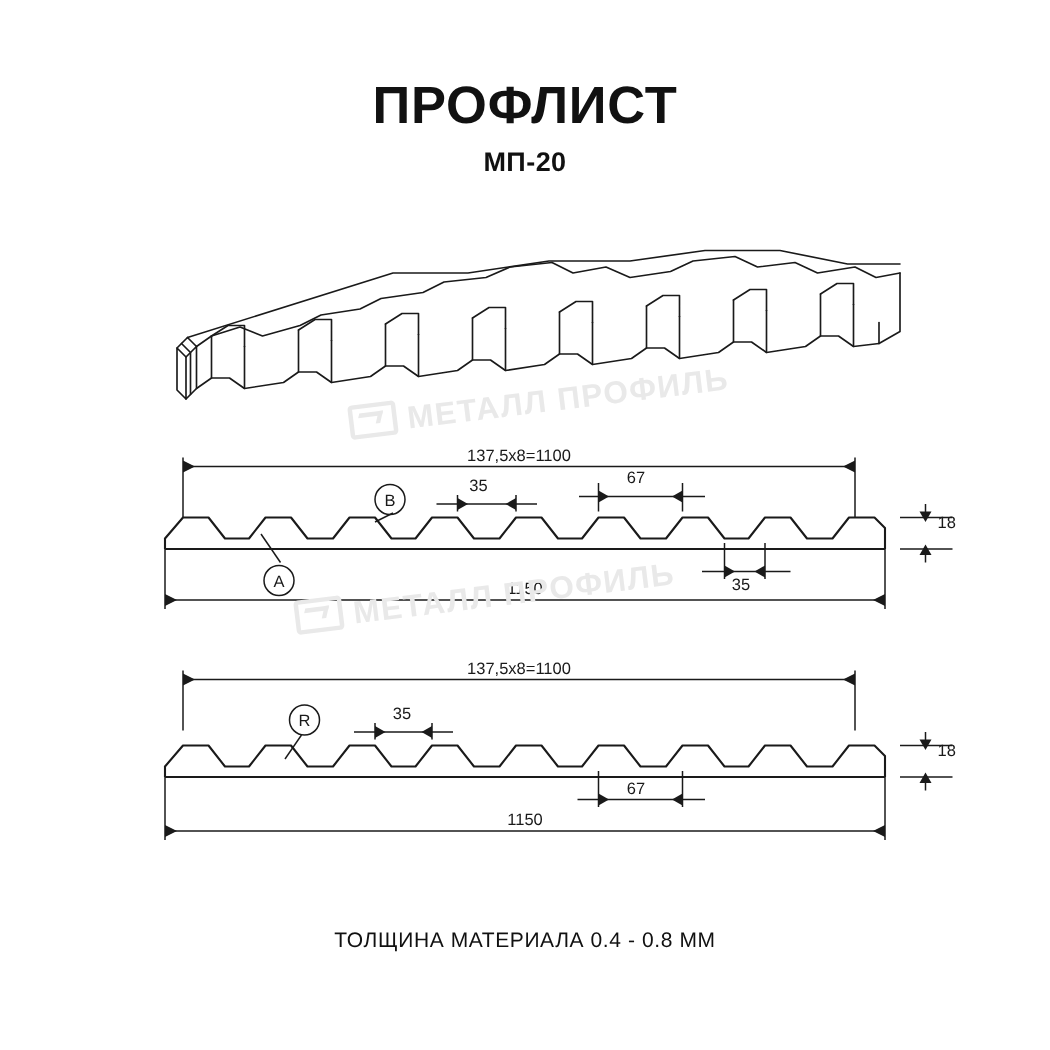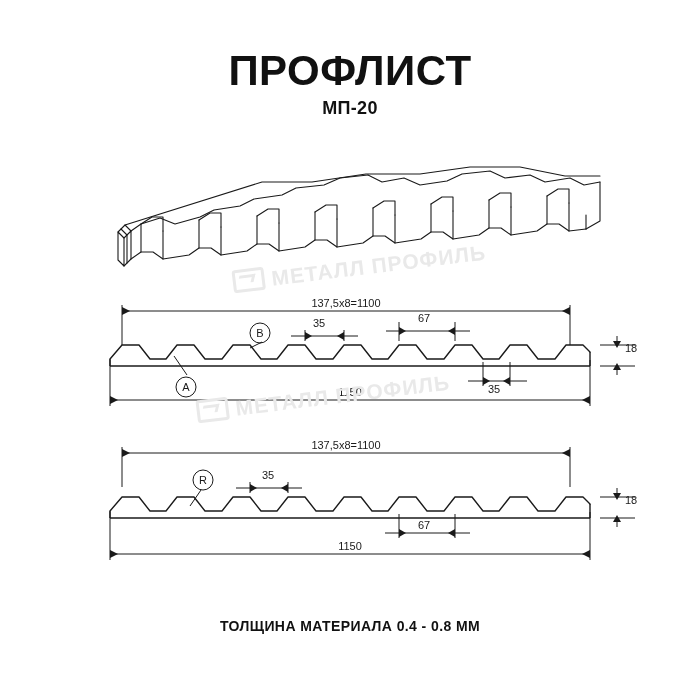--- a/index.html
+++ b/index.html
@@ -21,41 +21,41 @@
     height: 700px;
   }
   .title-block {
     position: absolute;
     left: 0;
     top: 54px;
     width: 700px;
     text-align: center;
   }
   .main-title {
-    font-size: 42px;
+    font-size: 35px;
     font-weight: bold;
     letter-spacing: 0.5px;
     color: #111;
     line-height: 34px;
   }
   .sub-title {
     font-size: 18px;
     font-weight: bold;
     color: #111;
     margin-top: 10px;
     letter-spacing: 0.3px;
   }
   .footer-note {
     position: absolute;
     left: 0;
     top: 618px;
     width: 700px;
     text-align: center;
     font-size: 14px;
-    font-weight: bold;
+    font-weight: normal;
     letter-spacing: 0.4px;
     color: #111;
   }
   svg.drawing {
     position: absolute;
     left: 0;
     top: 0;
   }
   .wm {
     position: absolute;

